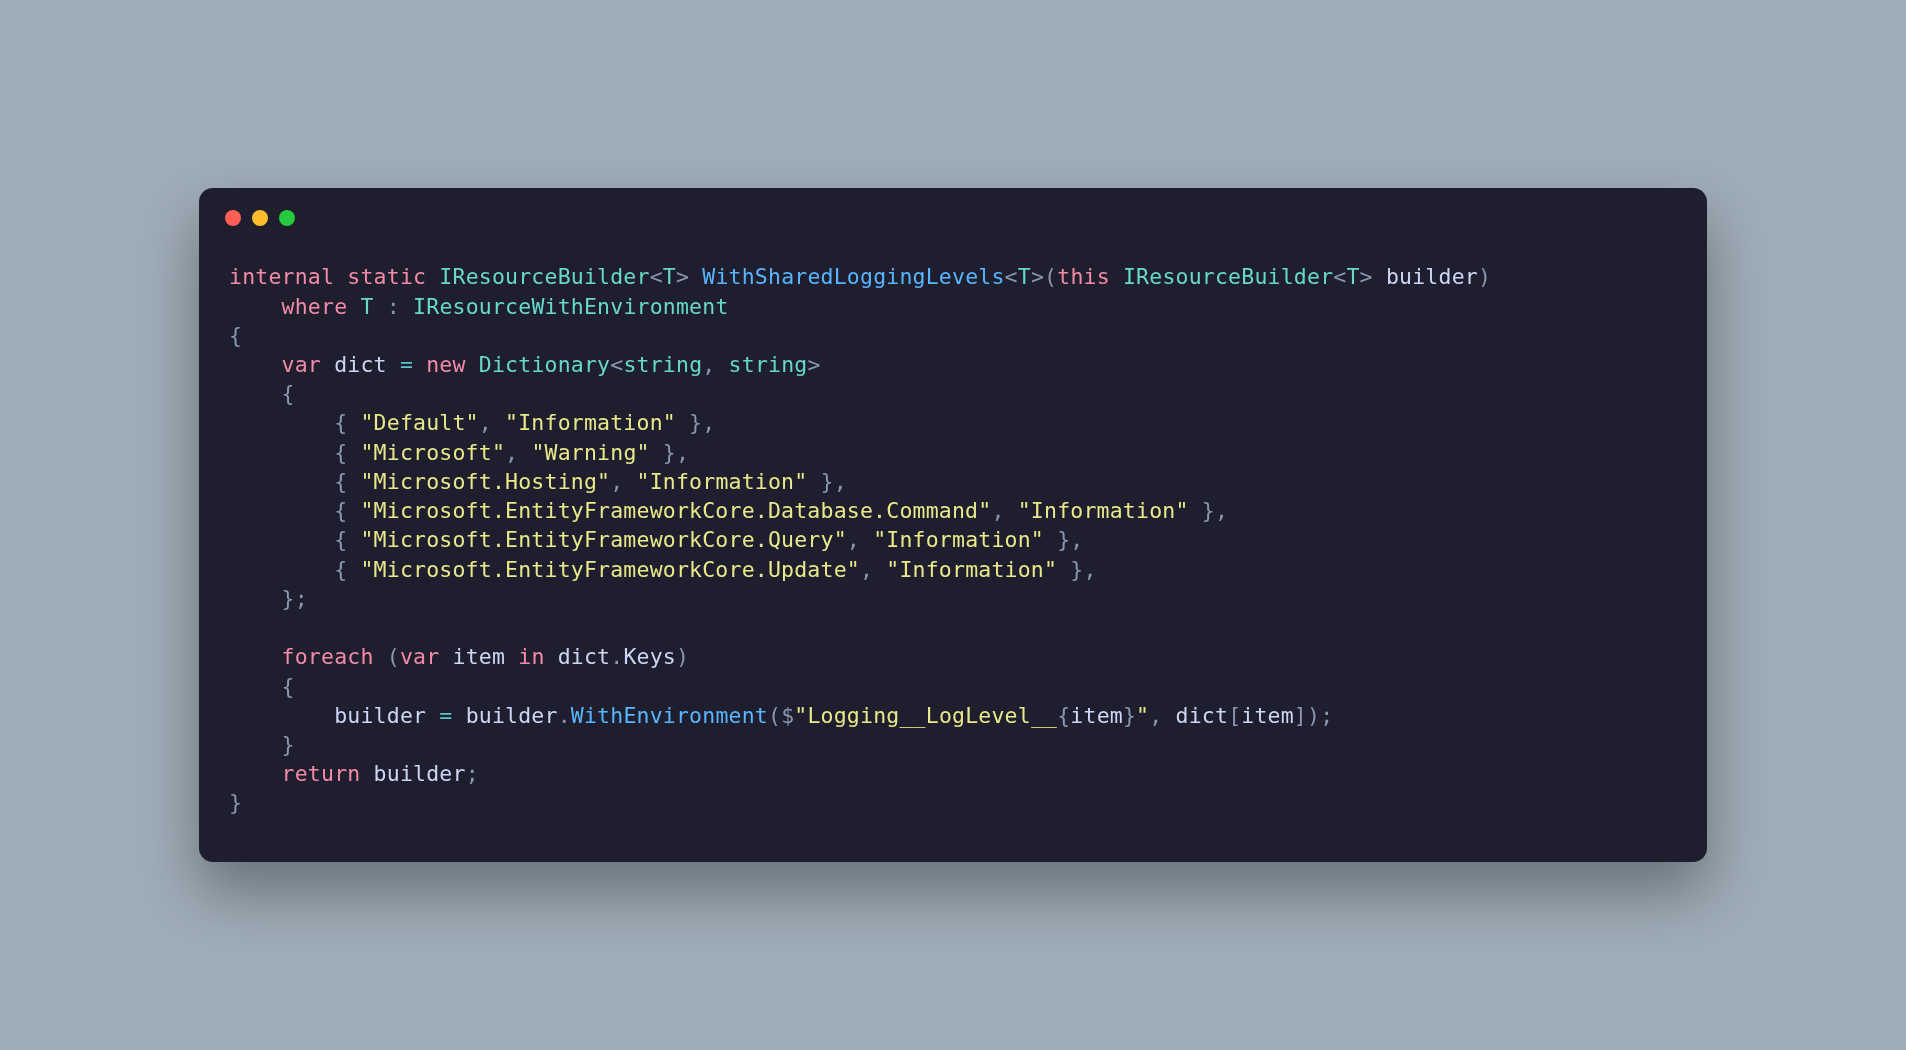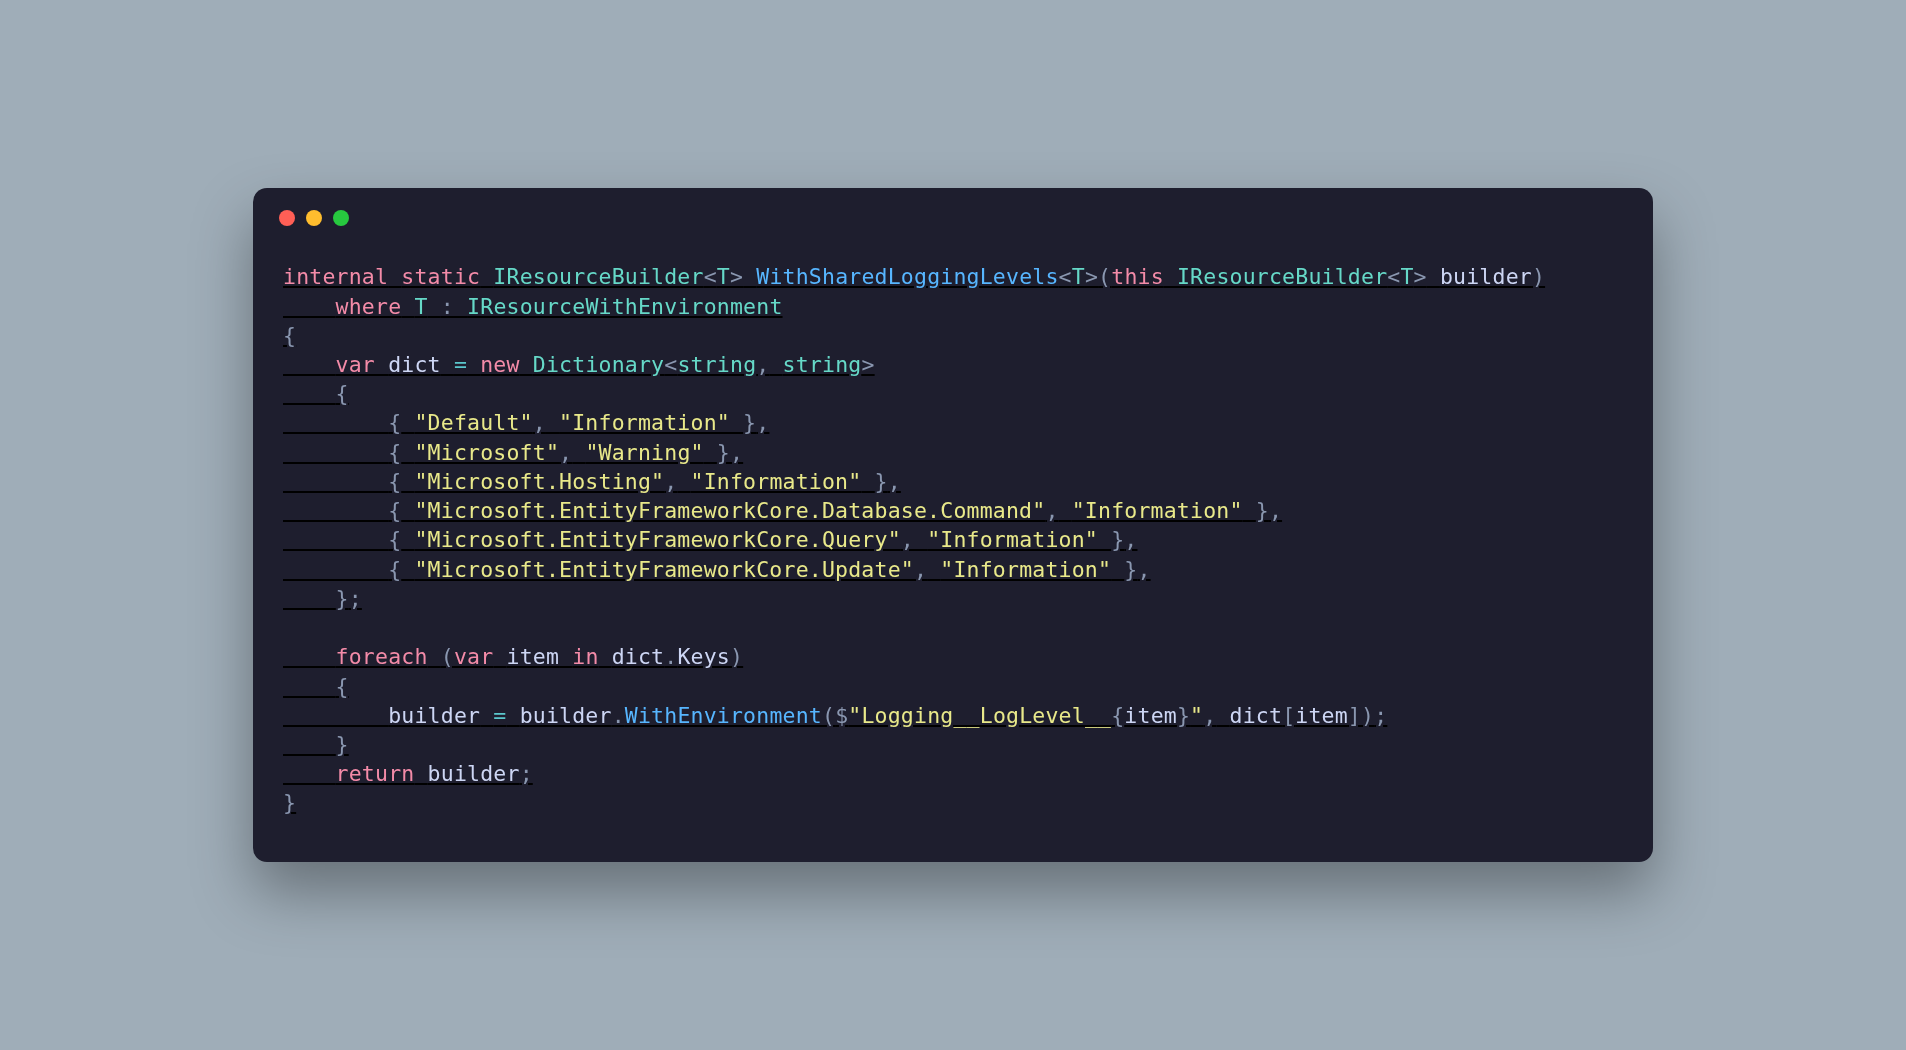--- a/index.html
+++ b/index.html
@@ -7,25 +7,24 @@
     background: #9fadb8;
     width: 1906px;
     height: 1050px;
     display: flex;
     align-items: center;
     justify-content: center;
     font-family: ui-monospace, 'SF Mono', Menlo, Monaco, Consolas, monospace;
   }
   .window {
     background: #1e1e2e;
-    width: 1400px;
+    width: 1508px;
     border-radius: 14px;
     box-shadow: 0 30px 60px rgba(0,0,0,0.35);
     overflow: hidden;
-    text-decoration: underline;
   }
   .titlebar {
     padding: 22px 26px 8px 26px;
     display: flex;
     gap: 11px;
   }
   .dot {
     width: 16px;
     height: 16px;
     border-radius: 50%;

